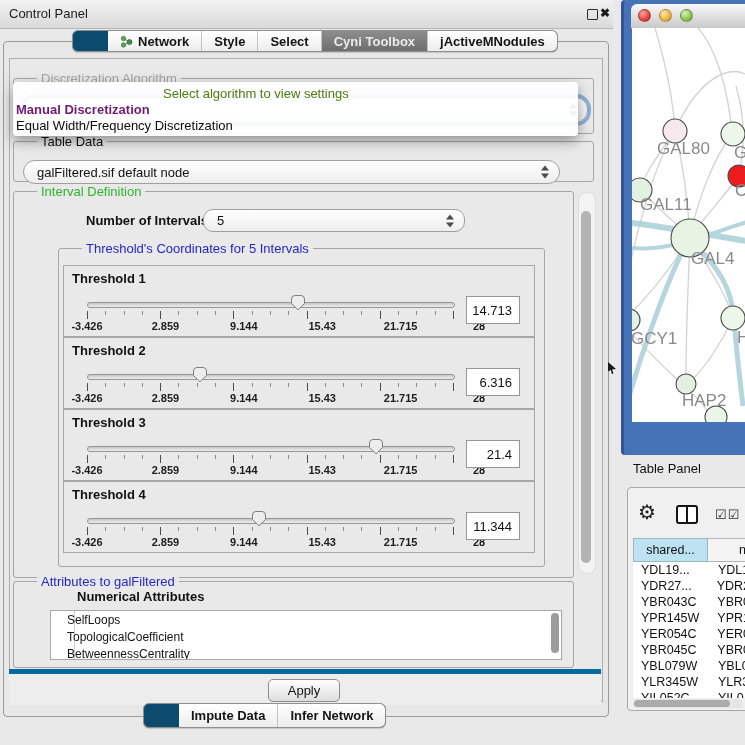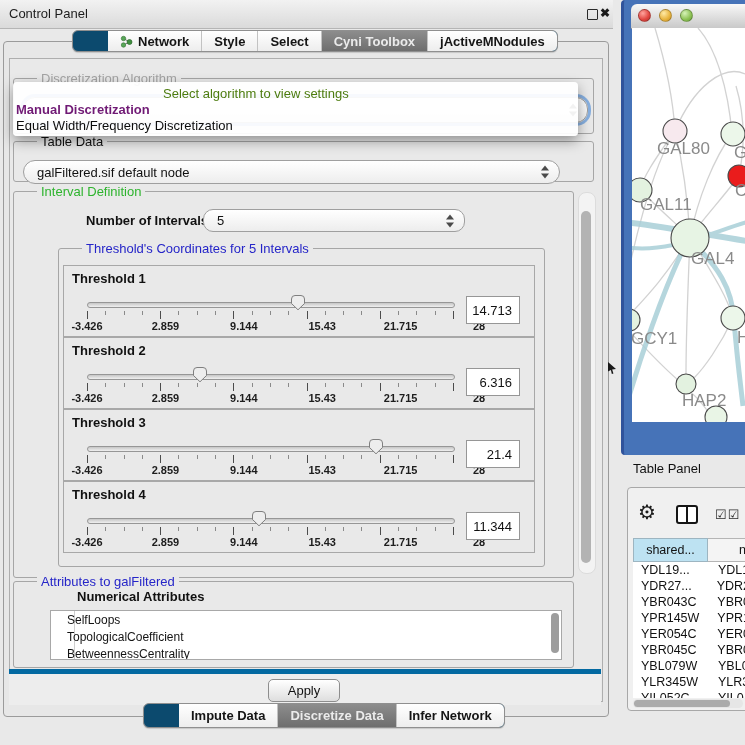--- a/index.html
+++ b/index.html
@@ -294,23 +294,20 @@
     <div class="sb-thumb" style="right:2px;top:2px;width:8px;height:40px;background:#9d9d9d;"></div>
   </div>
 
   <div class="abs apply-row">
     <div class="apply-btn">Apply</div>
   </div>
 
   <div class="abs seg bottom-seg">
     <div class="tab">
       <span>Impute Data</span>
-    </div>
-    <div class="tab sel">
-      <span>Discretize Data</span>
     </div>
     <div class="tab">
       <span>Infer Network</span>
     </div>
   </div>
 
   <div class="abs cursor"></div>
 
   <div class="abs net-window">
     <div class="net-titlebar">

